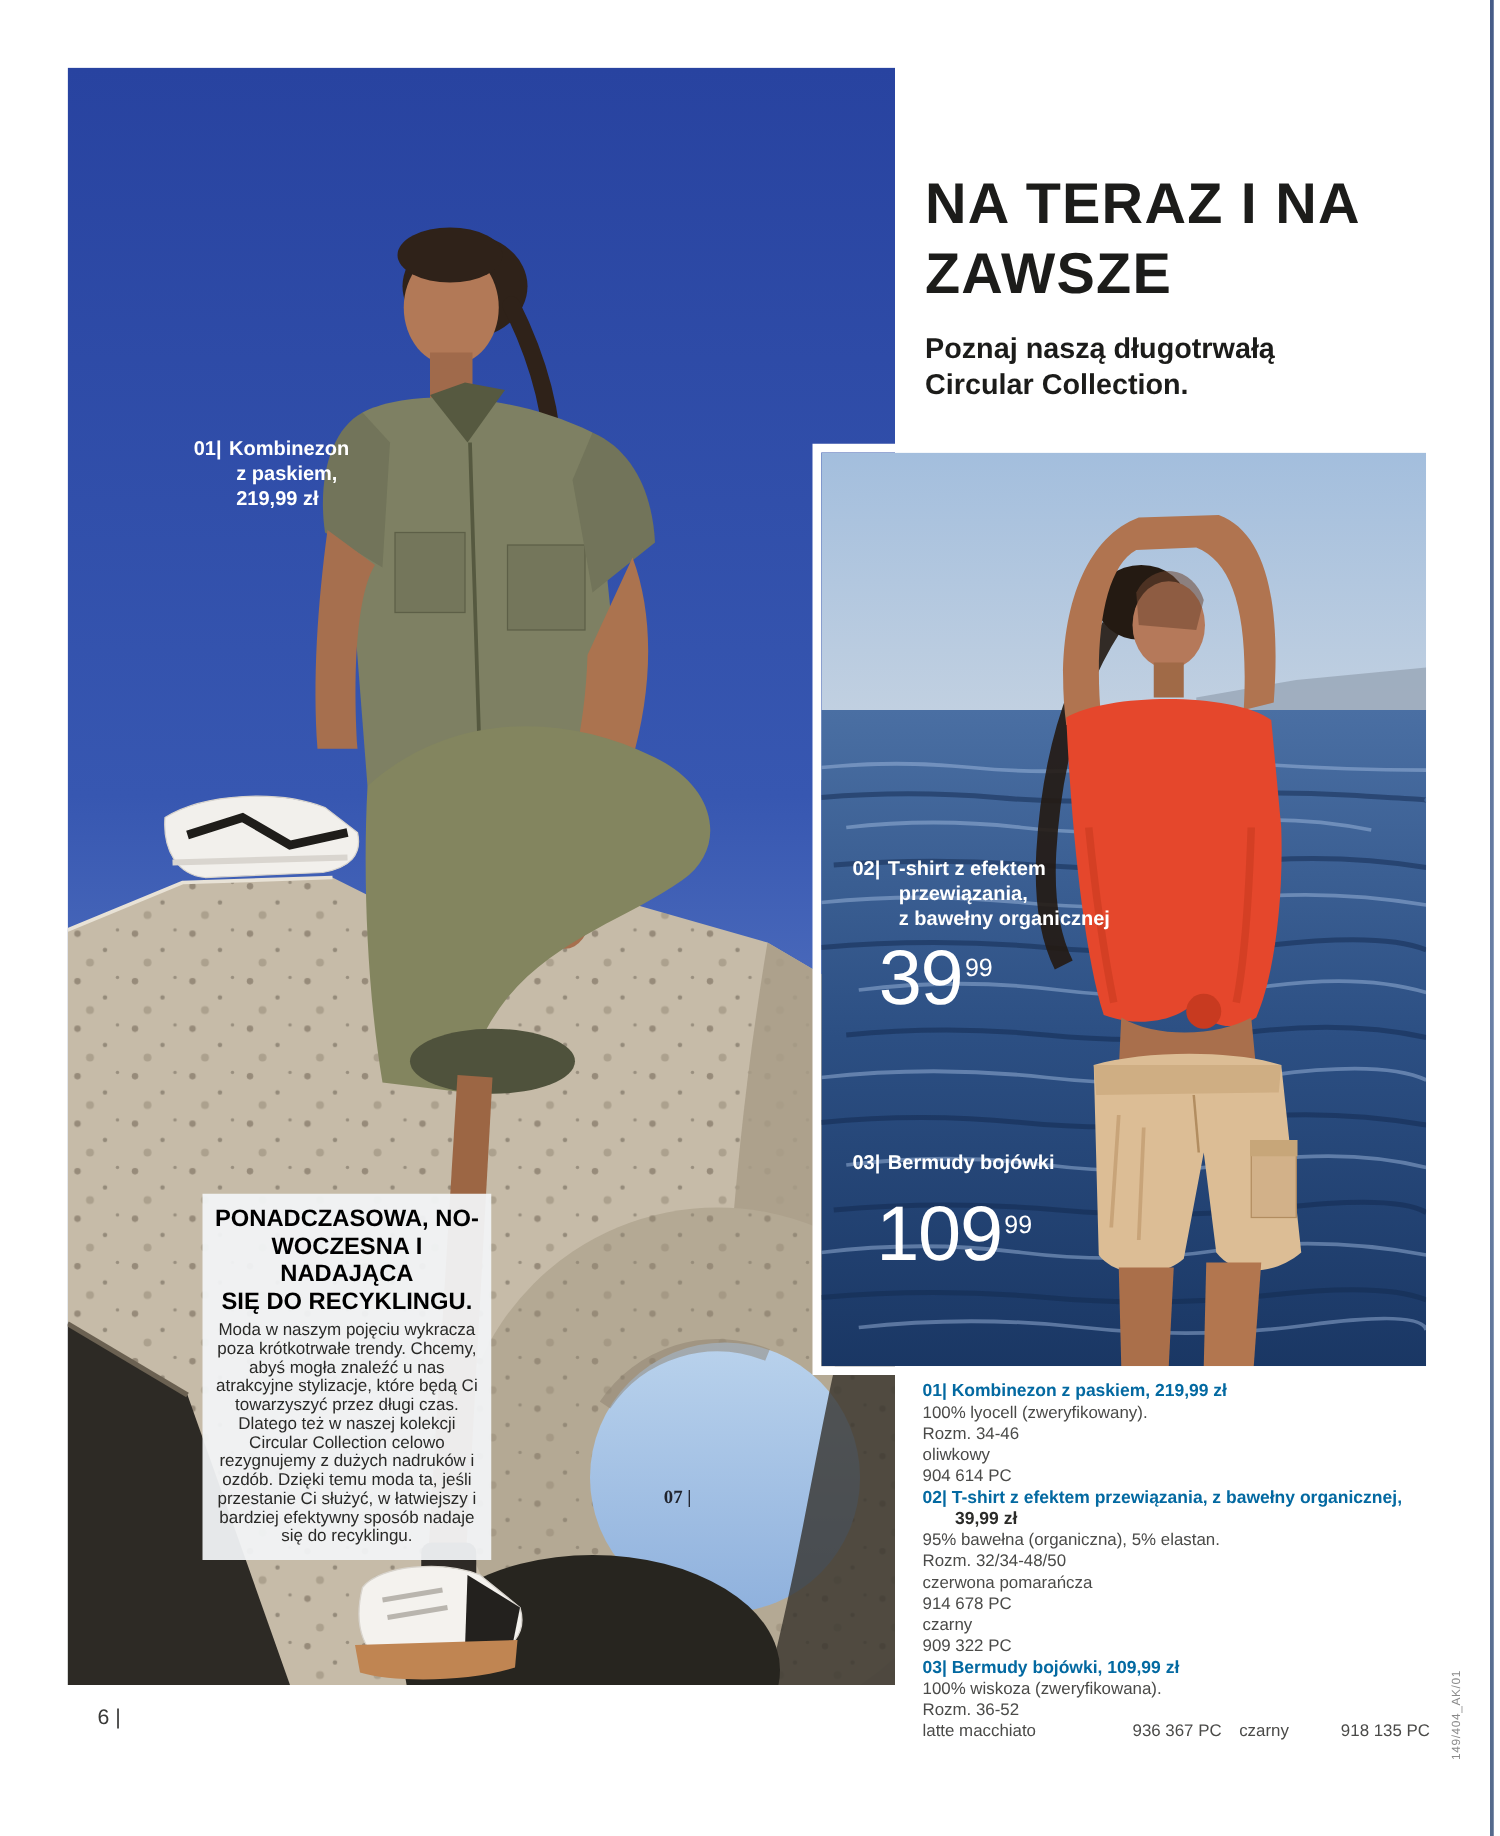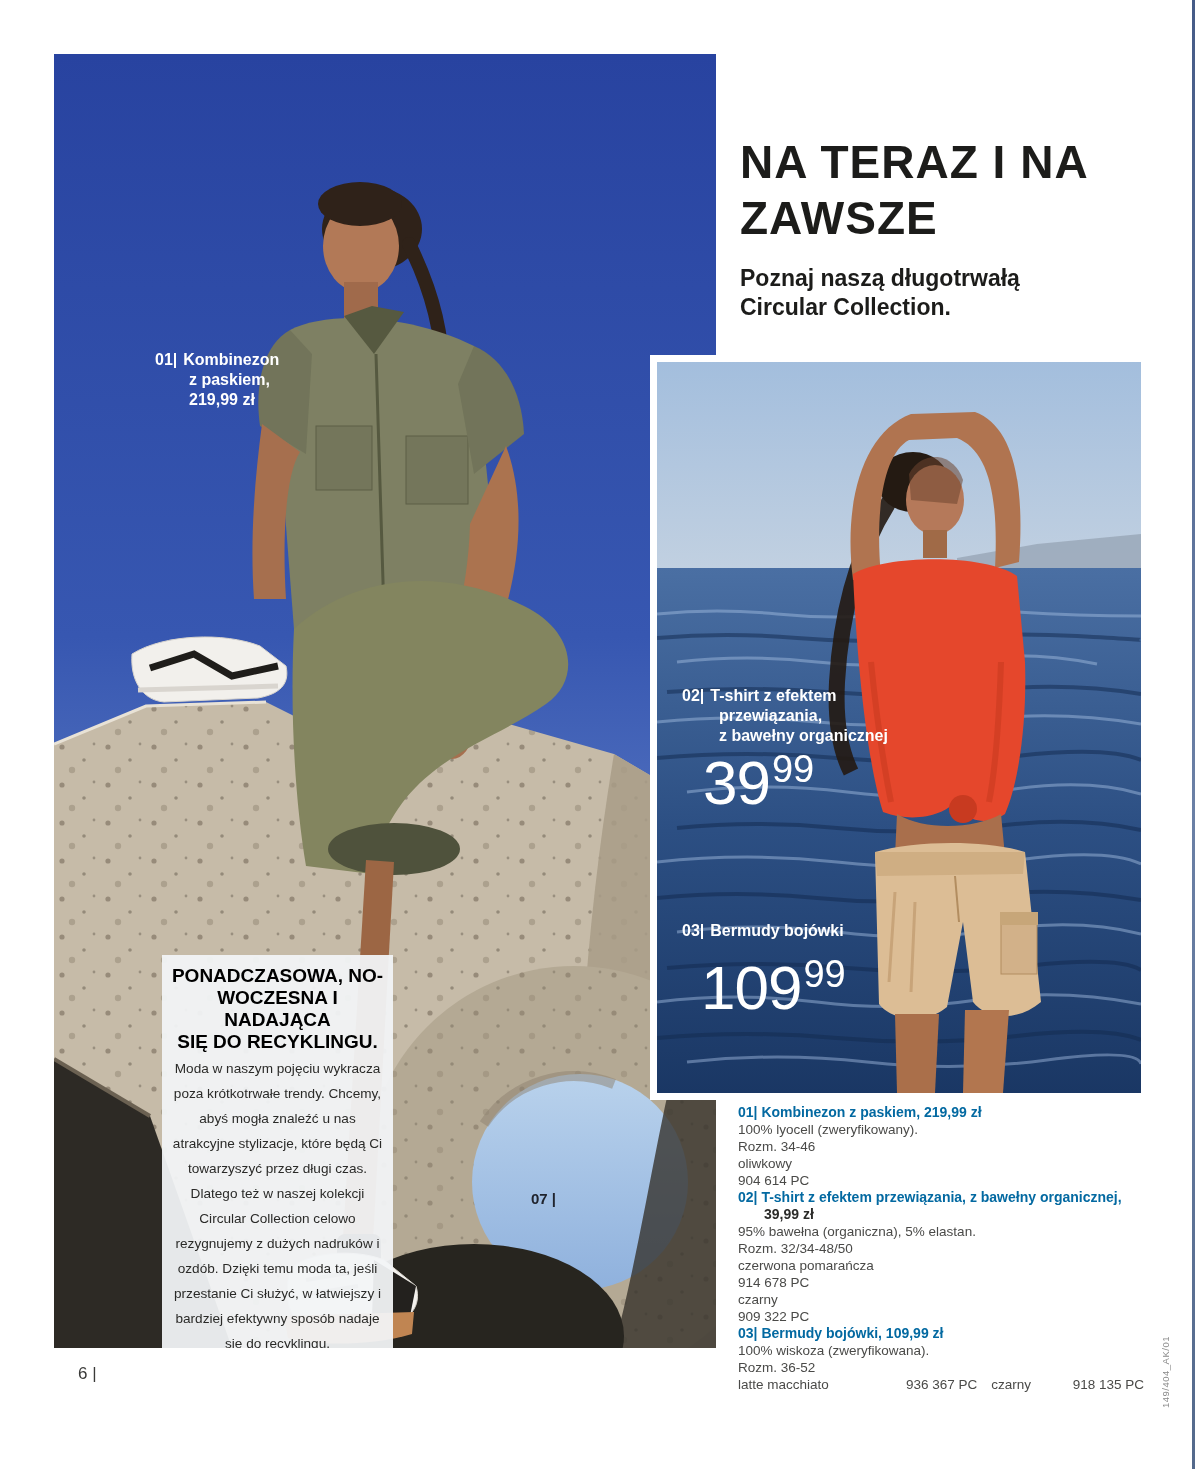--- a/index.html
+++ b/index.html
@@ -15,31 +15,31 @@
 
   
   .plabel{position:absolute;color:#ffffff;font-weight:bold;font-size:16px;line-height:20px;z-index:5;}
   .label-01{left:101px;top:296px;}
   .pl-num{display:inline-block;margin-right:6px;}
   .pl-cont{padding-left:34px;}
   .label-02{left:25px;top:324px;}
   .label-02 .pl-cont{padding-left:37px;}
   .label-03{left:25px;top:559px;}
   .price{font-weight:400;font-size:62px;line-height:1;letter-spacing:-1px;margin-top:6px;}
-  .price .sup{font-size:38px;position:relative;top:-22px;margin-left:2px;letter-spacing:0;}
+  .price .sup{font-size:20px;position:relative;top:-22px;margin-left:2px;letter-spacing:0;}
   .label-02 .price{padding-left:21px;}
   .label-03 .price{padding-left:19px;margin-top:16px;}
 
   
   .info-box{position:absolute;left:108px;top:901px;width:231px;min-height:246px;z-index:4;
             background:rgba(242,244,247,0.94);padding:10px 8px 12px 8px;box-sizing:border-box;text-align:center;}
   .ib-head{font-weight:bold;font-size:19px;line-height:22px;color:#000000;}
-  .ib-body{margin:3px 0 0 0;font-size:13.6px;line-height:25px;color:#2a2a28;}
-
-  .frame-num{position:absolute;left:477px;top:1136px;font-weight:bold;font-size:15px;color:#20242e;z-index:5;}
+  .ib-body{margin:3px 0 0 0;font-size:13.6px;line-height:15px;color:#2a2a28;}
+
+  .frame-num{position:absolute;left:477px;top:1136px;font-weight:bold;font-size:15px;color:#20242e;z-index:5;font-family:Liberation Serif, serif;}
 
   
   .headline{position:absolute;left:740px;top:134px;width:440px;z-index:2;}
   .headline h1{margin:0;font-size:46px;line-height:56px;font-weight:bold;letter-spacing:1px;color:#1c1c1a;}
   .headline h1 span{display:block;}
   .subtitle{margin:18px 0 0 0;font-size:23px;line-height:29px;font-weight:bold;color:#1c1c1a;}
   .subtitle span{display:block;}
 
   
   .product-list{position:absolute;left:738px;top:1104px;width:406px;z-index:2;font-size:13.5px;

